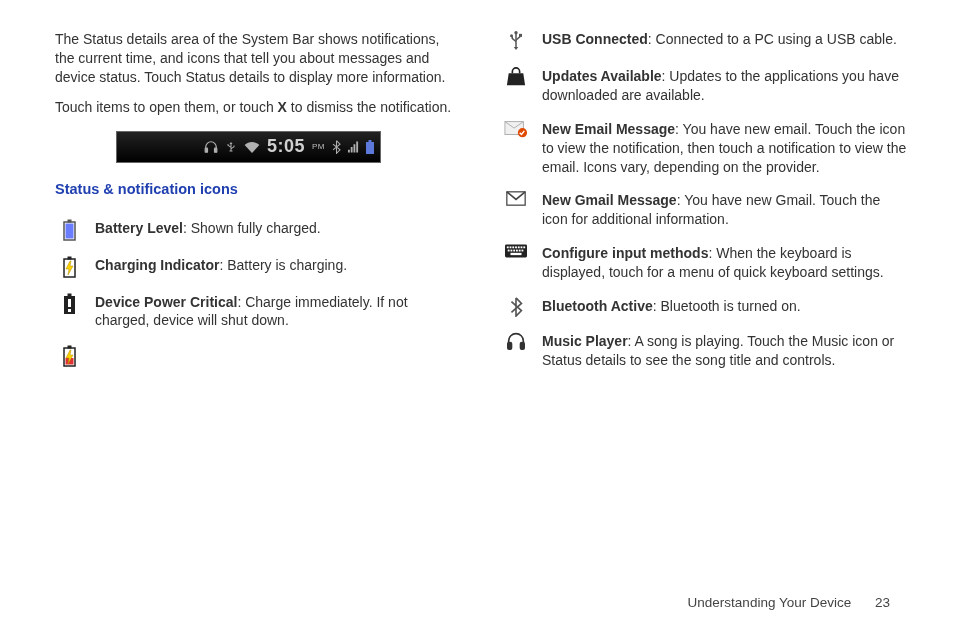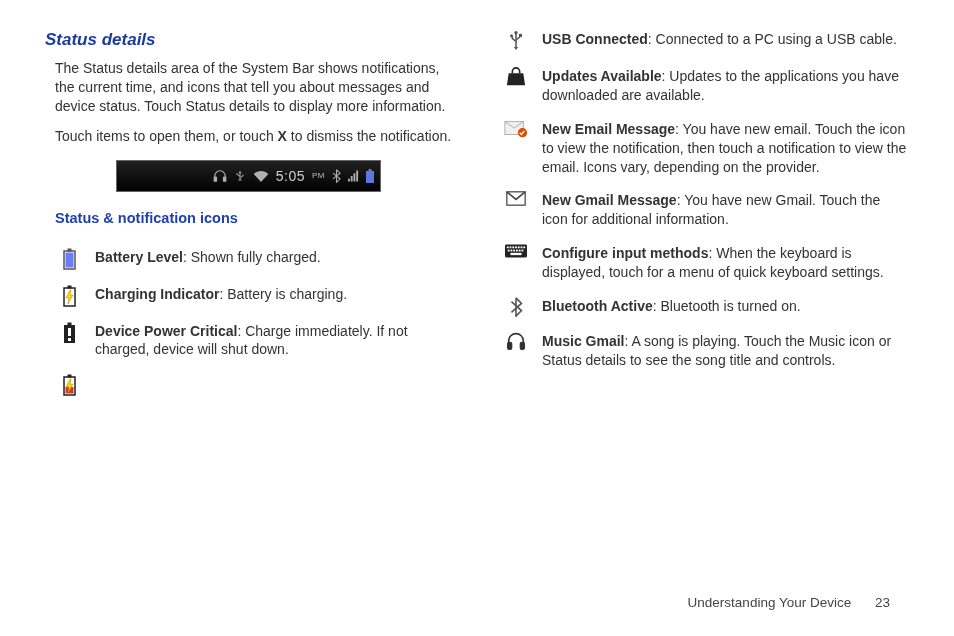--- a/index.html
+++ b/index.html
@@ -42,23 +42,24 @@
     margin: 14px auto 18px auto;
     display: flex;
     align-items: center;
     justify-content: flex-end;
     padding-right: 6px;
     gap: 7px;
     color: #bdbdbd;
     font-size: 13px;
   }
   .status-bar-img .time {
-    font-size: 14px;
+    font-size: 18px;
     color: #d0d0d0;
     letter-spacing: 0.5px;
+    font-weight: bold;
   }
   .status-bar-img .pm { font-size: 8px; letter-spacing: 0.5px; }
   .status-bar-img svg { opacity: 0.85; }
   .sub-heading {
     color: #2040b0;
     font-weight: bold;
     font-size: 14.5px;
     margin: 2px 0 22px 10px;
   }
   .icon-row {
@@ -89,21 +90,20 @@
     color: #444;
   }
   .page-num { margin-left: 20px; }
 </style>
 </head>
 <body>
 
 <div class="columns">
 
   <div class="col">
-    <div class="section-title">Status details</div>
     <p class="intro-text">The Status details area of the System Bar shows notifications, the current time, and icons that tell you about messages and device status. Touch Status details to display more information.</p>
     <p class="intro-text">
       <span>Touch items to open them, or touch </span><b>X</b><span> to dismiss the notification.</span>
     </p>
 
     <div class="status-bar-img">
       <svg width="14" height="14" viewBox="0 0 24 24" fill="none" stroke="#ccc" stroke-width="2">
           <path d="M3 14v-2a9 9 0 0 1 18 0v2"></path>
           <rect x="2" y="14" width="4" height="7" rx="1" fill="#ccc"></rect>
           <rect x="18" y="14" width="4" height="7" rx="1" fill="#ccc"></rect>
@@ -261,21 +261,21 @@
     </div>
 
     <div class="icon-row">
       <div class="icon-cell">
         <svg width="20" height="18" viewBox="0 0 24 22" fill="none" stroke="#333" stroke-width="2">
             <path d="M3 13v-2a9 9 0 0 1 18 0v2"></path>
             <rect x="2" y="13" width="4.5" height="8" rx="1.5" fill="#333"></rect>
             <rect x="17.5" y="13" width="4.5" height="8" rx="1.5" fill="#333"></rect>
           </svg>
       </div>
-      <div class="icon-text"><b>Music Gmail</b><span>: A song is playing. Touch the Music icon or Status details to see the song title and controls.</span></div>
+      <div class="icon-text"><b>Music Player</b><span>: A song is playing. Touch the Music icon or Status details to see the song title and controls.</span></div>
     </div>
 
   </div>
 </div>
 
 <div class="footer">
   <span>Understanding Your Device</span>
   <span class="page-num">23</span>
 </div>
 

